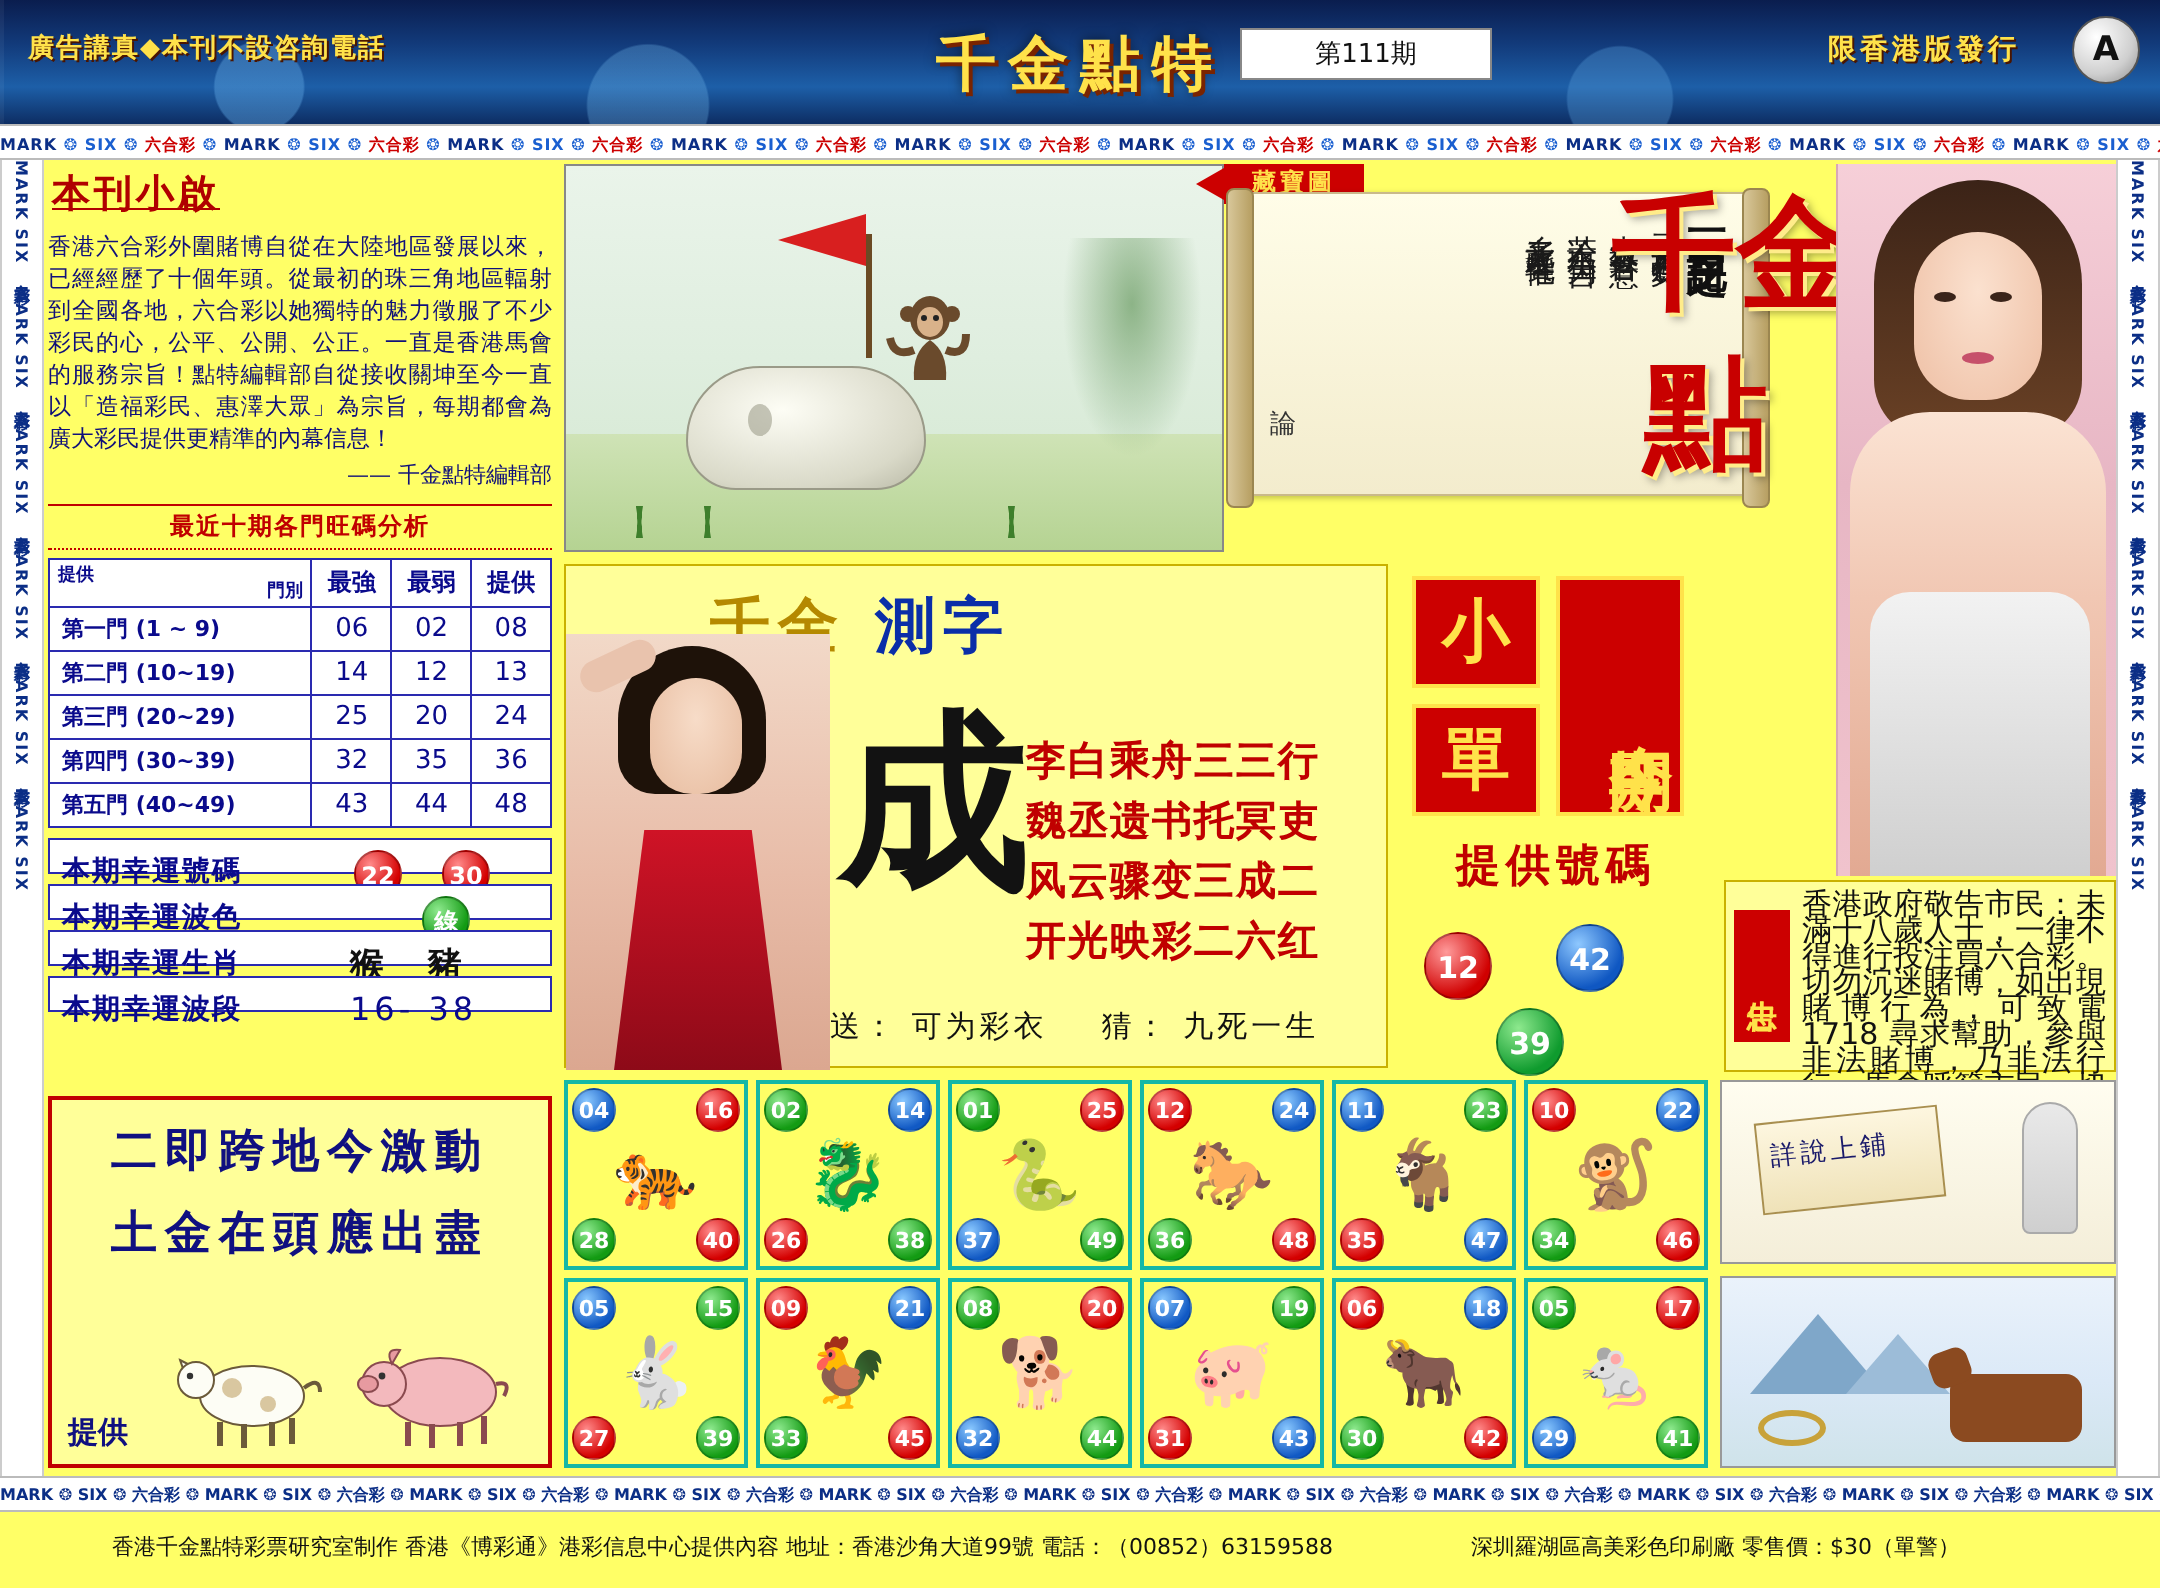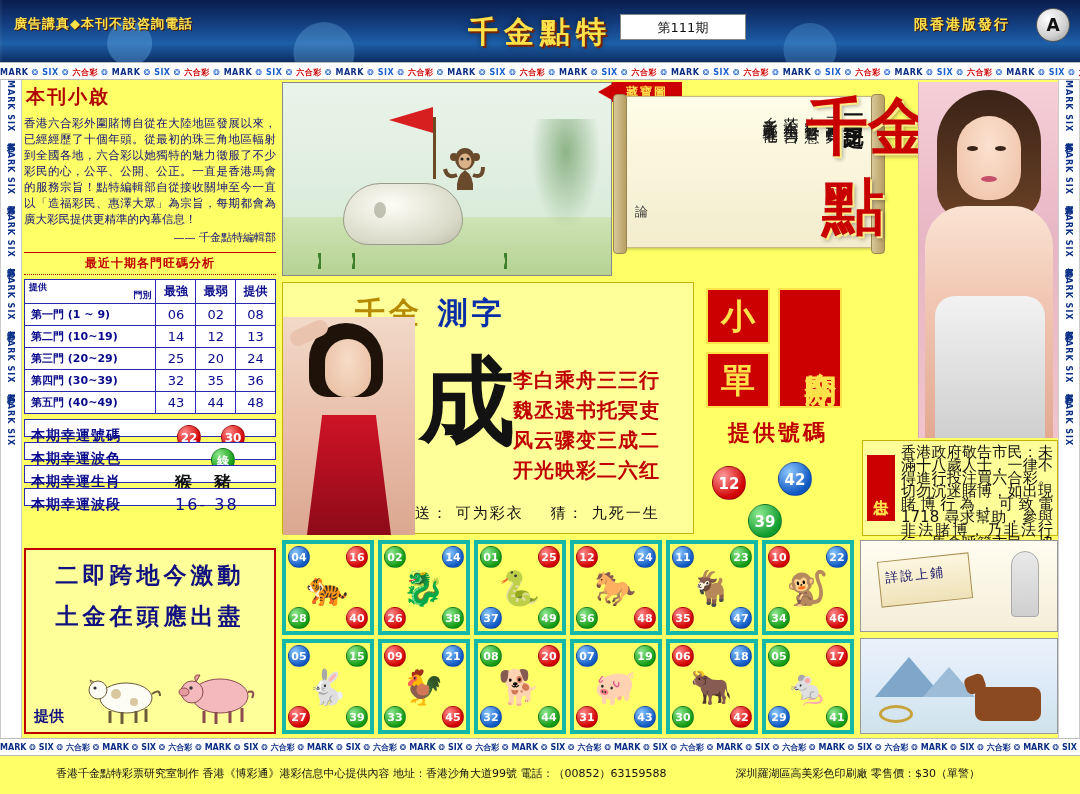--- a/index.html
+++ b/index.html
@@ -92,21 +92,21 @@
     position:absolute; left:0; top:758px; width:1080px; height:36px;
     background:#ffff66; color:#111; font-size:11px;
   }
   .footer .f1 { position:absolute; left:56px; top:8px; }
   .footer .f2 { position:absolute; right:100px; top:8px; }
 
   
   .leftcol { position:absolute; left:24px; top:82px; width:252px; }
   .intro-title {
     font-family:"DejaVu Serif", serif; font-weight:bold; font-size:19px;
-    color:#b00000; letter-spacing:2px; margin:2px 0 5px 2px;
+    color:#b00000; letter-spacing:2px; margin:2px 0 5px 2px;text-decoration:underline;
   }
   .intro-body {
     font-size:11.5px; line-height:16px; color:#10107a; text-align:justify;
     font-family:"DejaVu Sans", sans-serif;
   }
   .intro-sign {
     text-align:right; font-size:11px; color:#10107a; margin-top:3px;
     font-family:"DejaVu Serif", serif;
   }
   .tbl-cap {
@@ -214,21 +214,21 @@
       linear-gradient(95deg, transparent 45%, #3e7f2c 46% 52%, transparent 53%);
   }
   .tree {
     position:absolute; right:10px; bottom:46px; width:70px; height:110px;
     background:radial-gradient(ellipse at 50% 30%, rgba(70,130,60,.55), rgba(70,130,60,0) 70%);
   }
   .secret-tag {
     position:absolute; left:612px; top:82px; width:70px; height:20px;
     background:#cc0000; color:#ffe24a; font-size:12px; font-weight:bold;
     text-align:center; line-height:20px; letter-spacing:2px;
-    font-family:Liberation Sans, sans-serif;
+    font-family:Liberation Mono, monospace;
   }
   .secret-arrow {
     position:absolute; left:598px; top:84px; width:0; height:0;
     border-top:8px solid transparent; border-bottom:8px solid transparent;
     border-right:14px solid #cc0000;
   }
 
   
   .scroll {
     position:absolute; left:624px; top:96px; width:250px; height:152px;
@@ -383,21 +383,21 @@
     line-height:13px; color:#111; text-align:justify;
   }
 
   
   .zgrid {
     position:absolute; left:282px; top:540px; width:572px; height:194px;
     display:grid; grid-template-columns:repeat(6, 1fr); grid-template-rows:1fr 1fr;
     gap:4px;
   }
   .zcell {
-    background:#ffff66; border:4px solid #14b8a6; position:relative; overflow:hidden;
+    background:#ffff66; border:2px solid #14b8a6; position:relative; overflow:hidden;
   }
   .zcell .n {
     position:absolute; width:22px; height:22px; border-radius:50%; color:#fff;
     font-size:11px; font-weight:bold; text-align:center; line-height:22px;
     border:1px solid rgba(0,0,0,.2);
   }
   .zcell .n.tl { left:2px; top:2px; }
   .zcell .n.tr { right:2px; top:2px; }
   .zcell .n.bl { left:2px; bottom:2px; }
   .zcell .n.br { right:2px; bottom:2px; }

